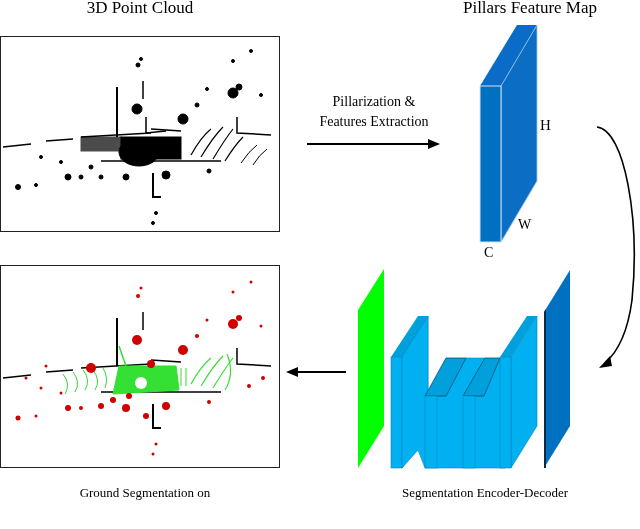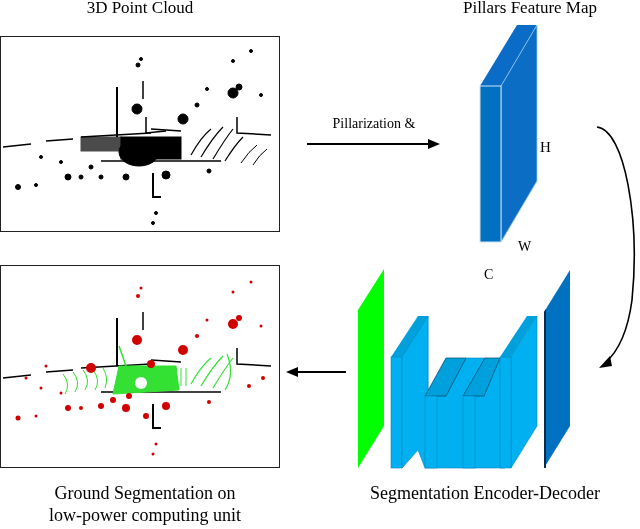--- a/index.html
+++ b/index.html
@@ -1,21 +1,21 @@
 <!DOCTYPE html>
 <html><head>
 <meta charset="utf-8">
 <style>
   html, body { margin: 0; padding: 0; background: #ffffff; }
   body { width: 640px; height: 529px; position: relative; overflow: hidden;
          font-family: "Liberation Serif", "DejaVu Serif", serif; color: #000; }
   .label { position: absolute; text-align: center; white-space: nowrap; }
   .title { font-size: 17px; }
-  .caption { font-size: 18px; line-height: 22px; }
-  .small { font-size: 14px; line-height: 20px; margin-top: 22px; }
+  .caption { font-size: 13px; line-height: 22px; }
+  .small { font-size: 14px; line-height: 20px; }
   .panel { position: absolute; border: 1.5px solid #222; background: #fff; box-sizing: border-box; overflow: hidden; }
   svg { position: absolute; left: 0; top: 0; }
 </style>
 </head>
 <body>
 
 <div class="label title" style="left:30px; top:-2px; width:220px;">3D Point Cloud</div>
 
 <div class="label title" style="left:430px; top:-2px; width:200px;">Pillars Feature Map</div>
 
@@ -62,20 +62,21 @@
       <circle cx="155" cy="176" r="1.5"></circle>
         <circle cx="152" cy="186" r="1.5"></circle>
       <circle cx="125" cy="140" r="3"></circle>
         <circle cx="196" cy="68" r="2"></circle>
     </g>
   </svg>
 </div>
 
 <div class="label small" style="left:300px; top:92px; width:148px;">
   <div>Pillarization &amp;</div>
+  <div>Features Extraction</div>
 </div>
 <svg width="640" height="529" style="pointer-events:none;">
 
   <g>
     <line x1="307" y1="144" x2="430" y2="144" stroke="#000" stroke-width="2"></line>
     <polygon points="440,144 428,139 428,149" fill="#000"></polygon>
   </g>
 
   <g>
     <path d="M597 127 C625 130, 640 220, 632 300 C628 330, 620 350, 605 363" stroke="#000" stroke-width="1.6" fill="none"></path>
@@ -179,17 +180,16 @@
   </g>
 
   <g>
     <polygon points="544,312 570,270 570,426 544,468" fill="#0070c0"></polygon>
     <polygon points="544,312 546,309 546,468 544,468" fill="#0a2a4a"></polygon>
   </g>
 </svg>
 
 <div class="label caption" style="left:10px; top:482px; width:270px;">
   <div>Ground Segmentation on</div>
-  <div>low-power computing unit</div>
 </div>
 <div class="label caption" style="left:340px; top:482px; width:290px;">
   <div>Segmentation Encoder-Decoder</div>
 </div>
 
 </body></html>

